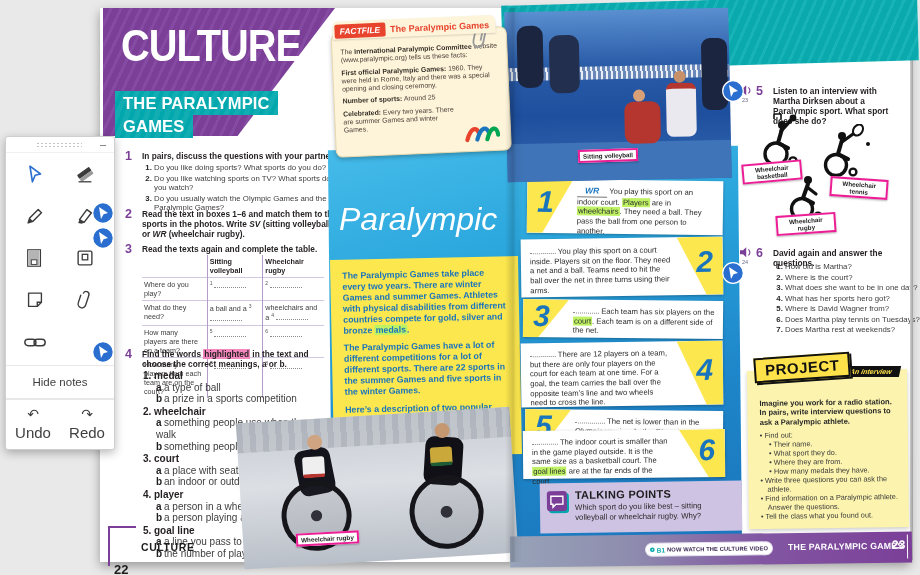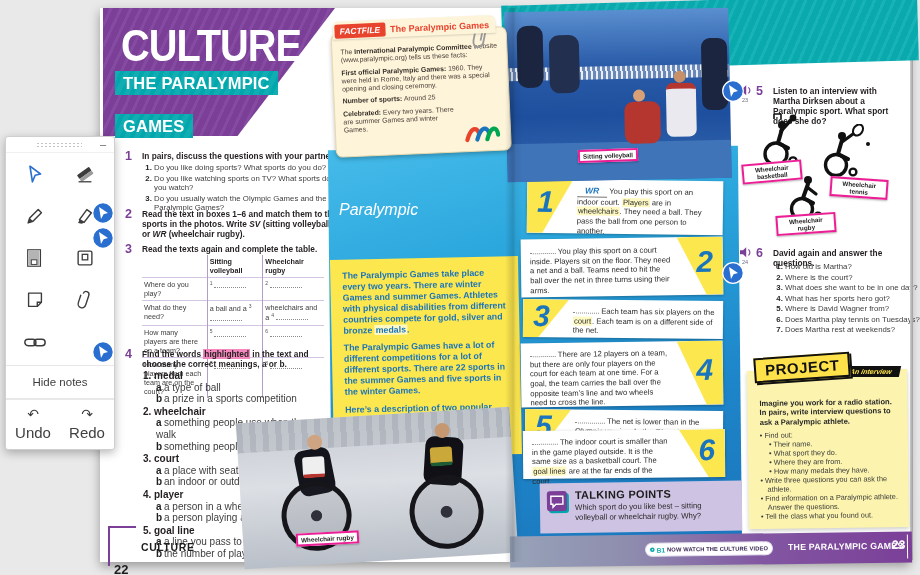--- a/index.html
+++ b/index.html
@@ -13,21 +13,21 @@
   .purple-block{position:absolute;left:3px;top:0;width:232px;height:128px;background:repeating-linear-gradient(115deg,#7b3f98 0 6px,#854aa2 6px 9px);clip-path:polygon(0 0,100% 0,58% 100%,0 100%);}
   .culture-title{position:absolute;left:21px;top:14px;font-size:39px;font-weight:800;color:#fff;letter-spacing:-1px;transform:scale(1.02,1.12);transform-origin:left top;}
   .teal-banner{position:absolute;background:#00a7ac;color:#fff;font-weight:800;font-size:16.5px;letter-spacing:.2px;padding:3px 8px 2px 8px;background-image:repeating-linear-gradient(115deg,rgba(255,255,255,.07) 0 5px,rgba(255,255,255,0) 5px 9px);}
   
   .ex-num{position:absolute;font-size:12.5px;font-weight:800;color:#7b3f98;}
   .prompt{font-size:8.3px;font-weight:700;color:#231f20;line-height:1.22;}
   ol.qlist{margin:2px 0 0 0;padding-left:12px;font-size:7.8px;color:#3d3d3d;line-height:1.22;}
   ol.qlist li{margin-bottom:1px;}
   ol.qlist li::marker{font-weight:700;color:#231f20;}
   .hl{background:#f487bd;padding:0 1px;}
-  .hl2{background:#fef9c3;padding:0 1px;}
+  .hl2{background:#bef264;padding:0 1px;}
   .blank{display:inline-block;width:32px;border-bottom:1px dotted #8a8a8a;height:7px;vertical-align:baseline;}
   .ex-table{border-collapse:collapse;font-size:7.2px;color:#3d3d3d;}
   .ex-table td,.ex-table th{vertical-align:top;text-align:left;padding:2px 4px 2px 2px;border-top:1px solid #d3c6e0;}
   .ex-table th{font-weight:700;color:#231f20;border-top:none;}
   .ex-table .c2,.ex-table .c3{border-left:1px solid #b49cc9;}
   sup.ansn{font-size:5px;color:#555;}
   ol.wlist{margin:0;padding-left:12px;font-size:10px;color:#3d3d3d;line-height:1.16;}
   ol.wlist>li{margin-bottom:1px;}
   ol.wlist li::marker{font-weight:700;color:#231f20;}
   .term{font-weight:700;color:#231f20;}
@@ -36,21 +36,21 @@
   
   .factfile{position:absolute;left:233px;top:10px;width:176px;height:136px;transform:rotate(-2.5deg);z-index:30;}
   .ff-body{position:absolute;left:0;top:12px;width:176px;height:124px;background:#fdf4da;border:1px solid #e8d9ae;border-radius:7px;box-shadow:0 2px 4px rgba(0,0,0,.25);padding:14px 8px 4px 8px;box-sizing:border-box;}
   .ff-tab{position:absolute;left:2px;top:0;height:16px;background:#fdf4da;border-radius:6px 6px 0 0;padding:2px 6px 0 2px;z-index:2;display:flex;align-items:center;box-shadow:0 1px 2px rgba(0,0,0,.15);}
   .ff-badge{background:#e8432d;color:#fff;font-weight:800;font-style:italic;font-size:8.5px;padding:2px 5px;border-radius:2px;}
   .ff-title{color:#e8432d;font-weight:800;font-size:9px;margin-left:5px;white-space:nowrap;}
   .ff-p{margin:0 0 4px 0;font-size:6.9px;line-height:1.2;color:#4c4038;}
   .ff-p b{color:#372f28;}
   
   .blue-panel{position:absolute;left:230px;top:140px;width:410px;height:402px;transform:rotate(-.6deg);background:linear-gradient(165deg,#45bbe9 0%,#2aa6dd 30%,#1e86ca 65%,#1b75bc 100%);z-index:5;}
-  .sports-t1{position:absolute;left:239px;top:193px;color:#fff;font-size:16px;font-style:italic;z-index:12;}
+  .sports-t1{position:absolute;left:239px;top:193px;color:#fff;font-size:32px;font-style:italic;z-index:12;}
   .sports-t2{position:absolute;left:231px;top:212px;color:#fff;font-size:45px;font-weight:800;font-style:italic;letter-spacing:-1px;z-index:12;}
   .yellow-box{position:absolute;left:232px;top:250px;width:188px;height:198px;background:#fde74e;transform:rotate(-1.2deg);z-index:11;padding:11px 12px;box-sizing:border-box;}
   .yellow-box p{margin:0 0 7px 0;font-size:8.8px;font-weight:700;color:#1b75bc;line-height:1.24;}
   .sbox{position:absolute;background:#fff;box-shadow:0 1px 3px rgba(0,0,0,.3);z-index:12;box-sizing:border-box;}
   .sbox .txt{font-size:7.7px;color:#2a2a2a;line-height:1.25;}
   .box-num{position:absolute;font-size:30px;font-weight:800;color:#1b75bc;font-style:italic;z-index:3;}
   .wedge{position:absolute;top:0;bottom:0;background:#fde74e;z-index:1;}
   .sbox .inner{position:relative;z-index:2;}
   .ansline{display:inline-block;min-width:30px;border-bottom:1px solid #777;text-align:center;}
   .answr{color:#1b75bc;font-weight:700;font-style:italic;font-size:8.5px;}
@@ -105,21 +105,21 @@
 <body>
 
 <div class="stage">
 
   <div class="spread">
 
     <div class="blue-panel"></div>
 
     <div class="purple-block"></div>
     <div class="culture-title">CULTURE</div>
-    <div class="teal-banner" style="left:15px;top:63px;">THE PARALYMPIC</div>
+    <div class="teal-banner" style="left:15px;top:83px;">THE PARALYMPIC</div>
     <div class="teal-banner" style="left:15px;top:106px;">GAMES</div>
 
     <div class="ex-num" style="left:25px;top:141px;">1</div>
     <div class="abs" style="left:42px;top:143px;width:198px;">
       <div class="prompt">In pairs, discuss the questions with your partner.</div>
       <ol class="qlist">
         <li>Do you like doing sports? What sports do you do?</li>
         <li>Do you like watching sports on TV? What sports do you watch?</li>
         <li>Do you usually watch the Olympic Games and the Paralympic Games?</li>
       </ol>

